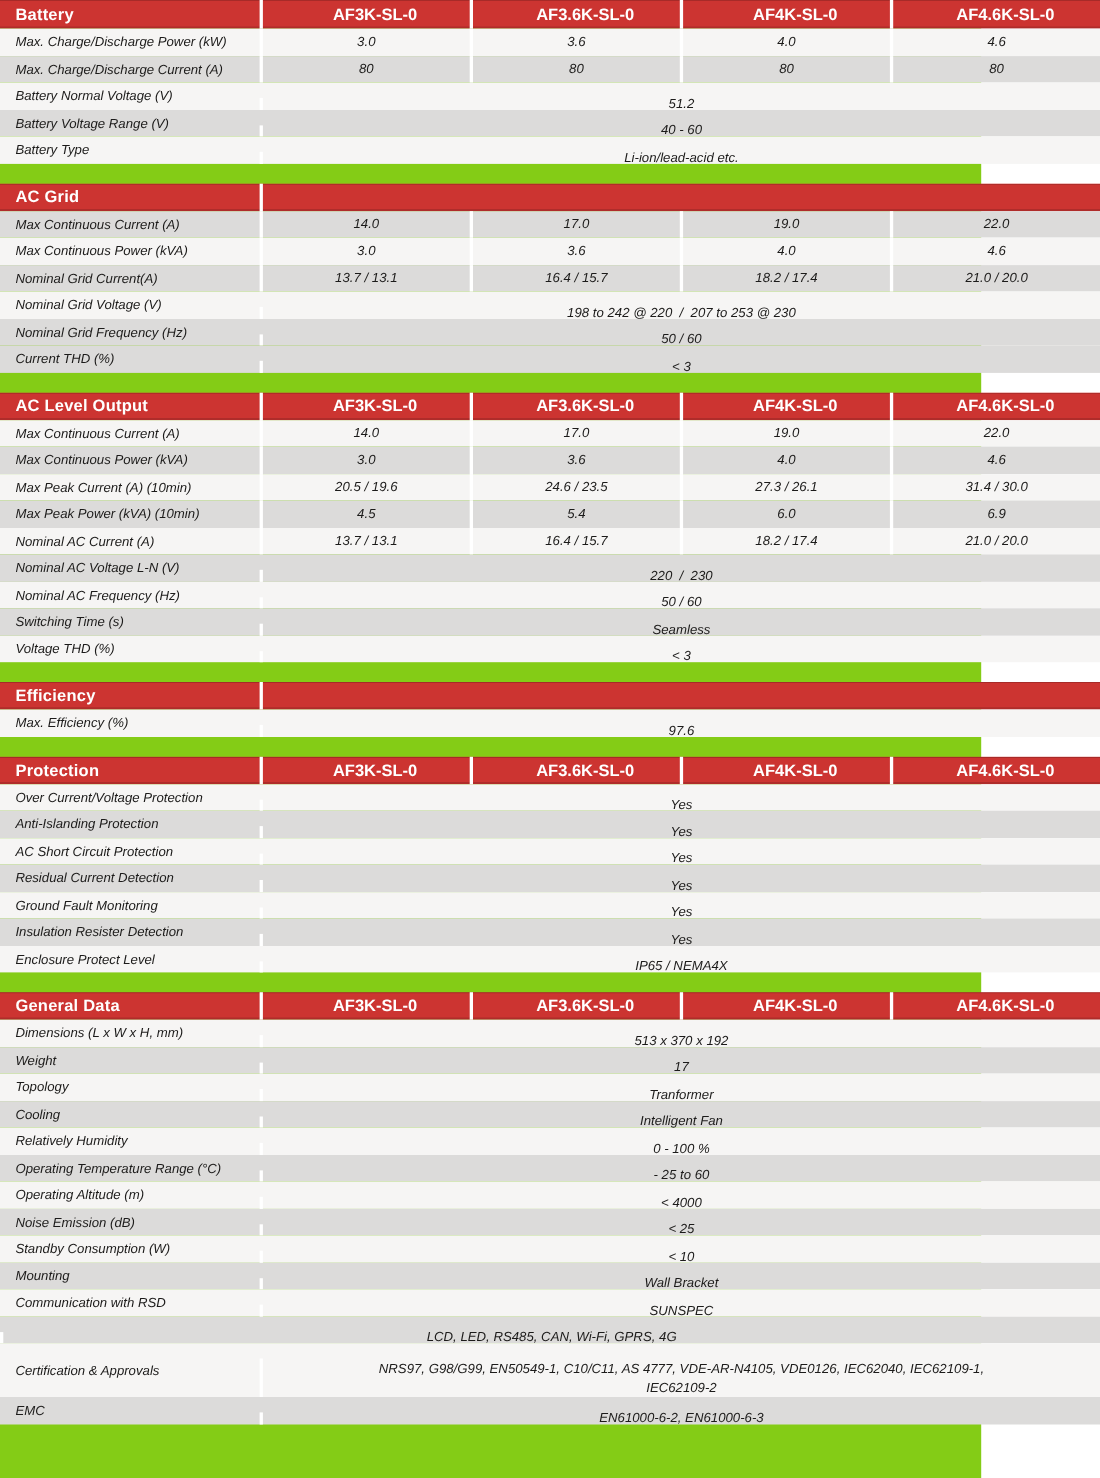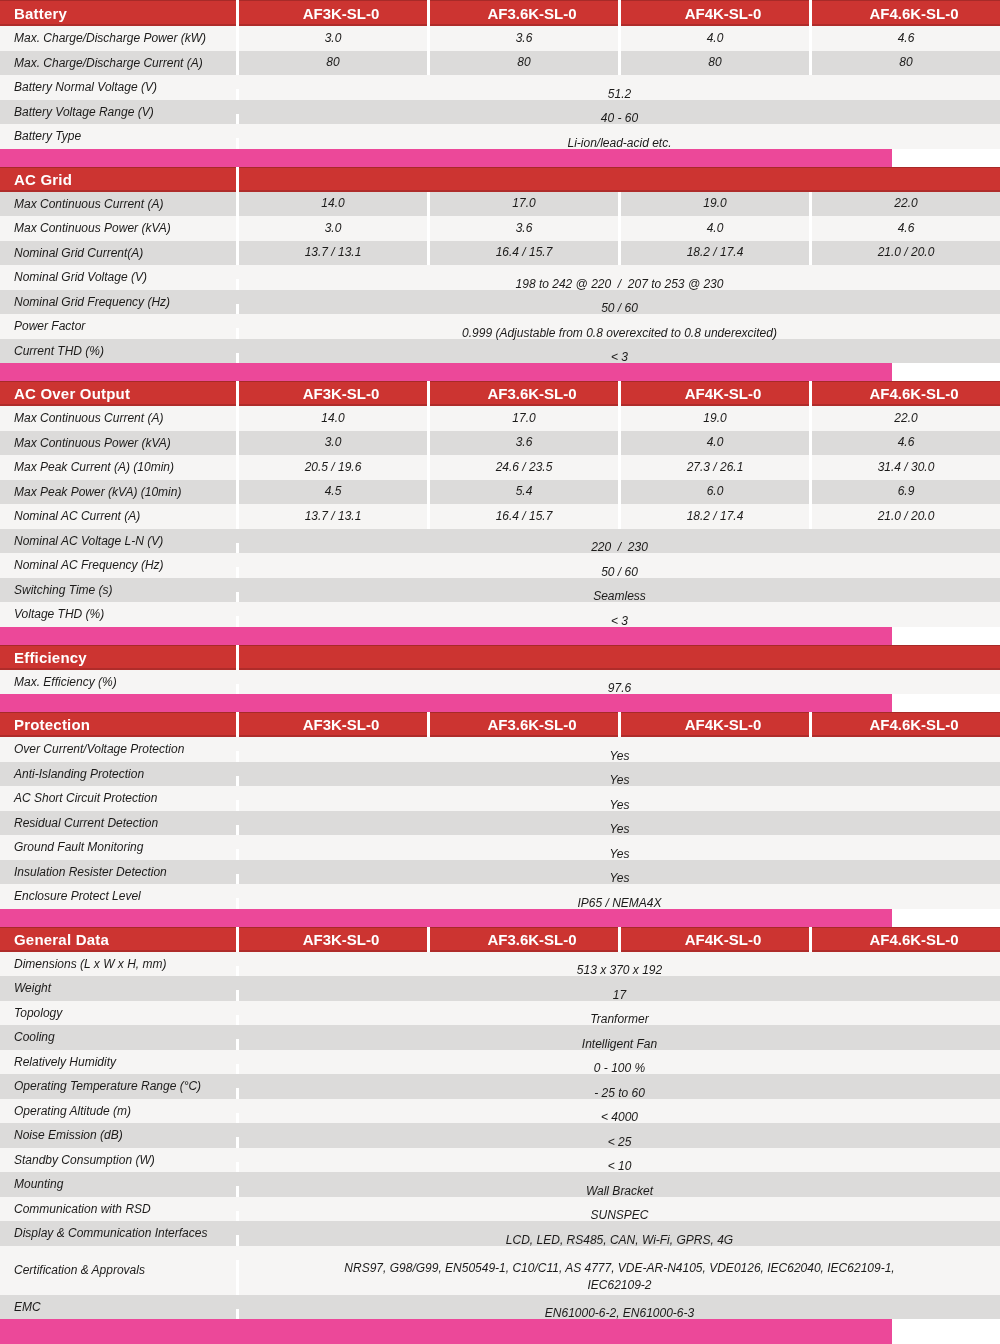--- a/index.html
+++ b/index.html
@@ -4,21 +4,21 @@
 <style>
   html, body {
     margin: 0;
     padding: 0;
     background: #ffffff;
     font-family: "Liberation Sans", sans-serif;
   }
   #spec-table {
     width: 892px;
     min-height: 1344px;
-    background: #ec4899;
+    background: #84cc16;
   }
   .section { width: 1000px; margin-bottom: 18px; }
   .section:last-child { margin-bottom: 0; }
 
   .header-row {
     display: flex;
     height: 25px;
     background: #cc3431;
     box-shadow: inset 0 1px 0 rgba(0,0,0,0.18), inset 0 -2px 0 rgba(0,0,0,0.14);
   }
@@ -215,36 +215,30 @@
         <div class="vspan">
           <span>198 to 242 @ 220  /  207 to 253 @ 230</span>
         </div>
       </div>
       <div class="row gray">
         <div class="cell-label">Nominal Grid Frequency (Hz)</div>
         <div class="vspan">
           <span>50 / 60</span>
         </div>
       </div>
-      <div class="row white">
-        <div class="cell-label">Power Factor</div>
-        <div class="vspan">
-          <span>0.999 (Adjustable from 0.8 overexcited to 0.8 underexcited)</span>
-        </div>
-      </div>
       <div class="row gray">
         <div class="cell-label">Current THD (%)</div>
         <div class="vspan">
           <span>&lt; 3</span>
         </div>
       </div>
     </div>
     <div class="section">
       <div class="header-row">
-        <div class="cell-label">AC Over Output</div>
+        <div class="cell-label">AC Level Output</div>
         <div class="col-head">AF3K-SL-0</div>
         <div class="col-head">AF3.6K-SL-0</div>
         <div class="col-head">AF4K-SL-0</div>
         <div class="col-head">AF4.6K-SL-0</div>
       </div>
       <div class="row white">
         <div class="cell-label">Max Continuous Current (A)</div>
         <div class="vcell">
           <span>14.0</span>
         </div>
@@ -474,21 +468,20 @@
           <span>Wall Bracket</span>
         </div>
       </div>
       <div class="row white">
         <div class="cell-label">Communication with RSD</div>
         <div class="vspan">
           <span>SUNSPEC</span>
         </div>
       </div>
       <div class="row gray">
-        <div class="cell-label">Display &amp; Communication Interfaces</div>
         <div class="vspan">
           <span>LCD, LED, RS485, CAN, Wi-Fi, GPRS, 4G</span>
         </div>
       </div>
       <div class="row white tall">
         <div class="cell-label">Certification &amp; Approvals</div>
         <div class="vspan">
           <span>NRS97, G98/G99, EN50549-1, C10/C11, AS 4777, VDE-AR-N4105, VDE0126, IEC62040, IEC62109-1, IEC62109-2</span>
         </div>
       </div>

